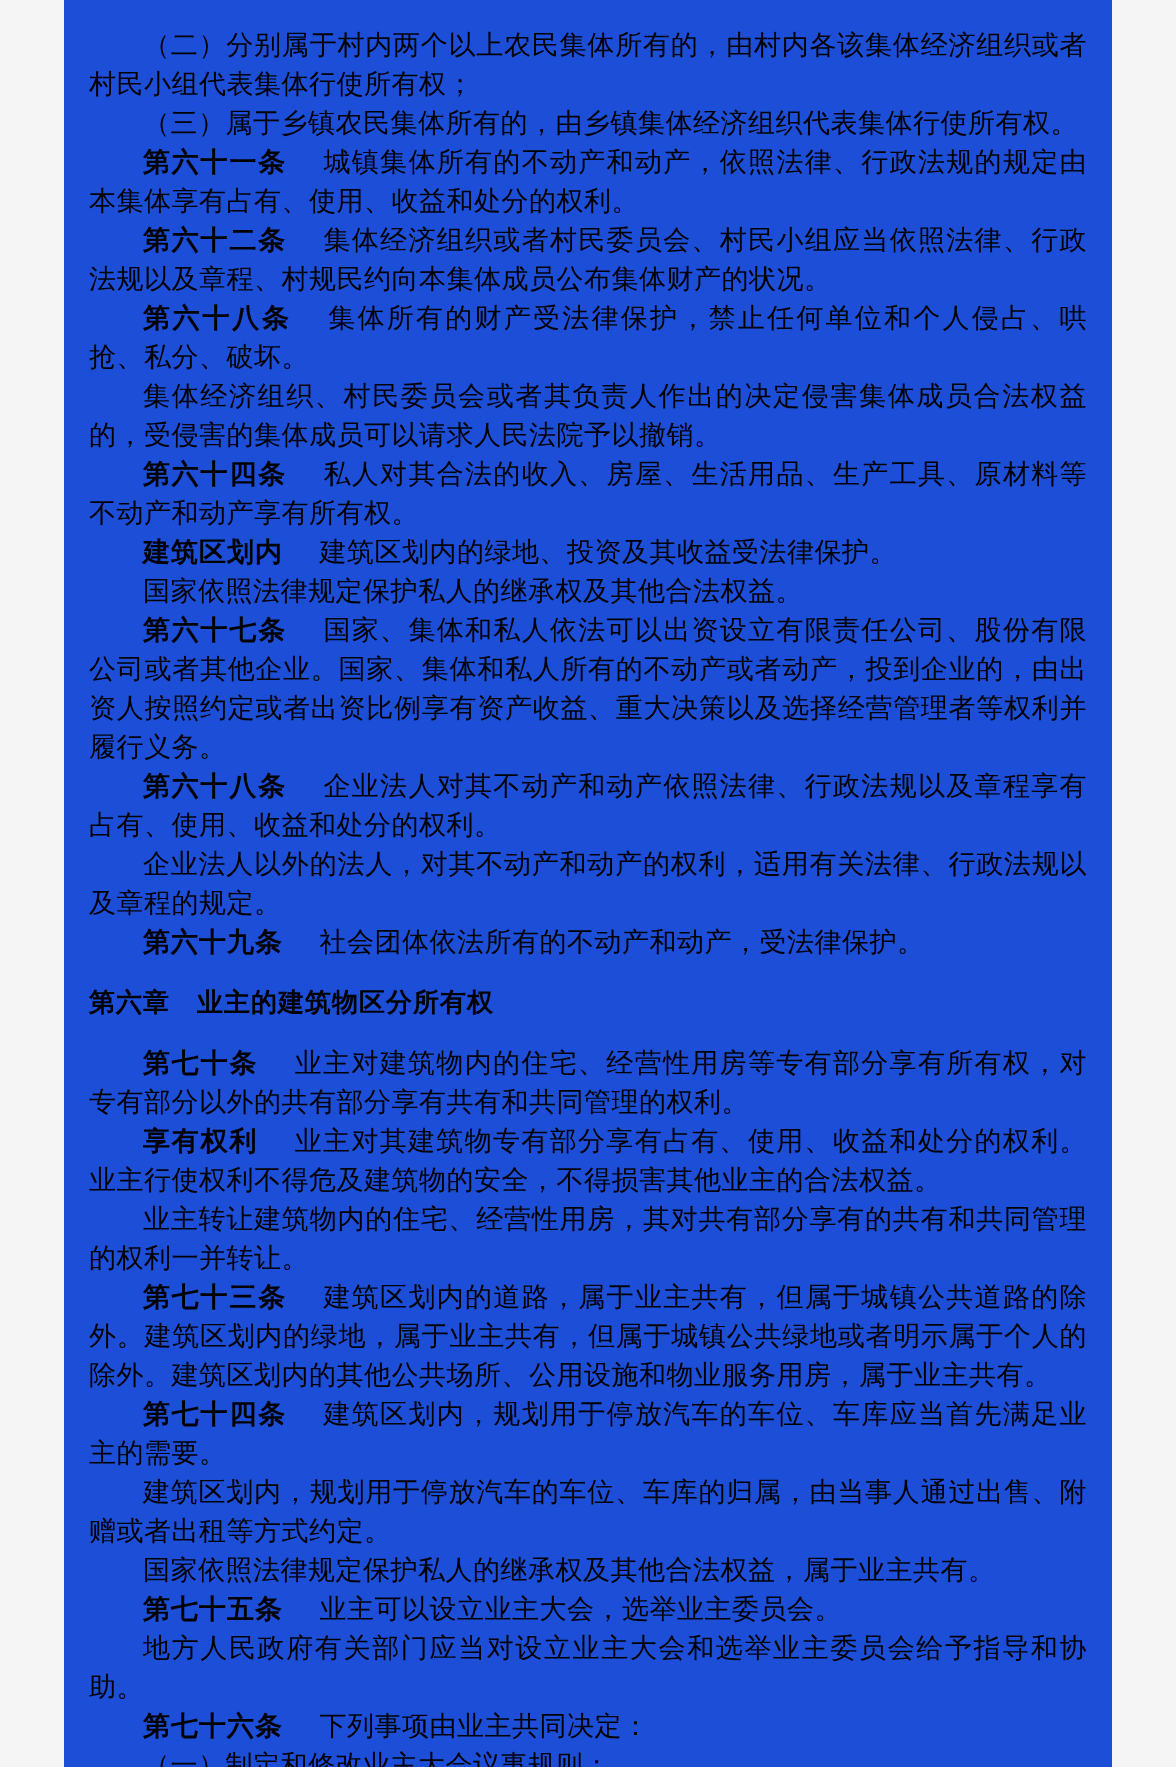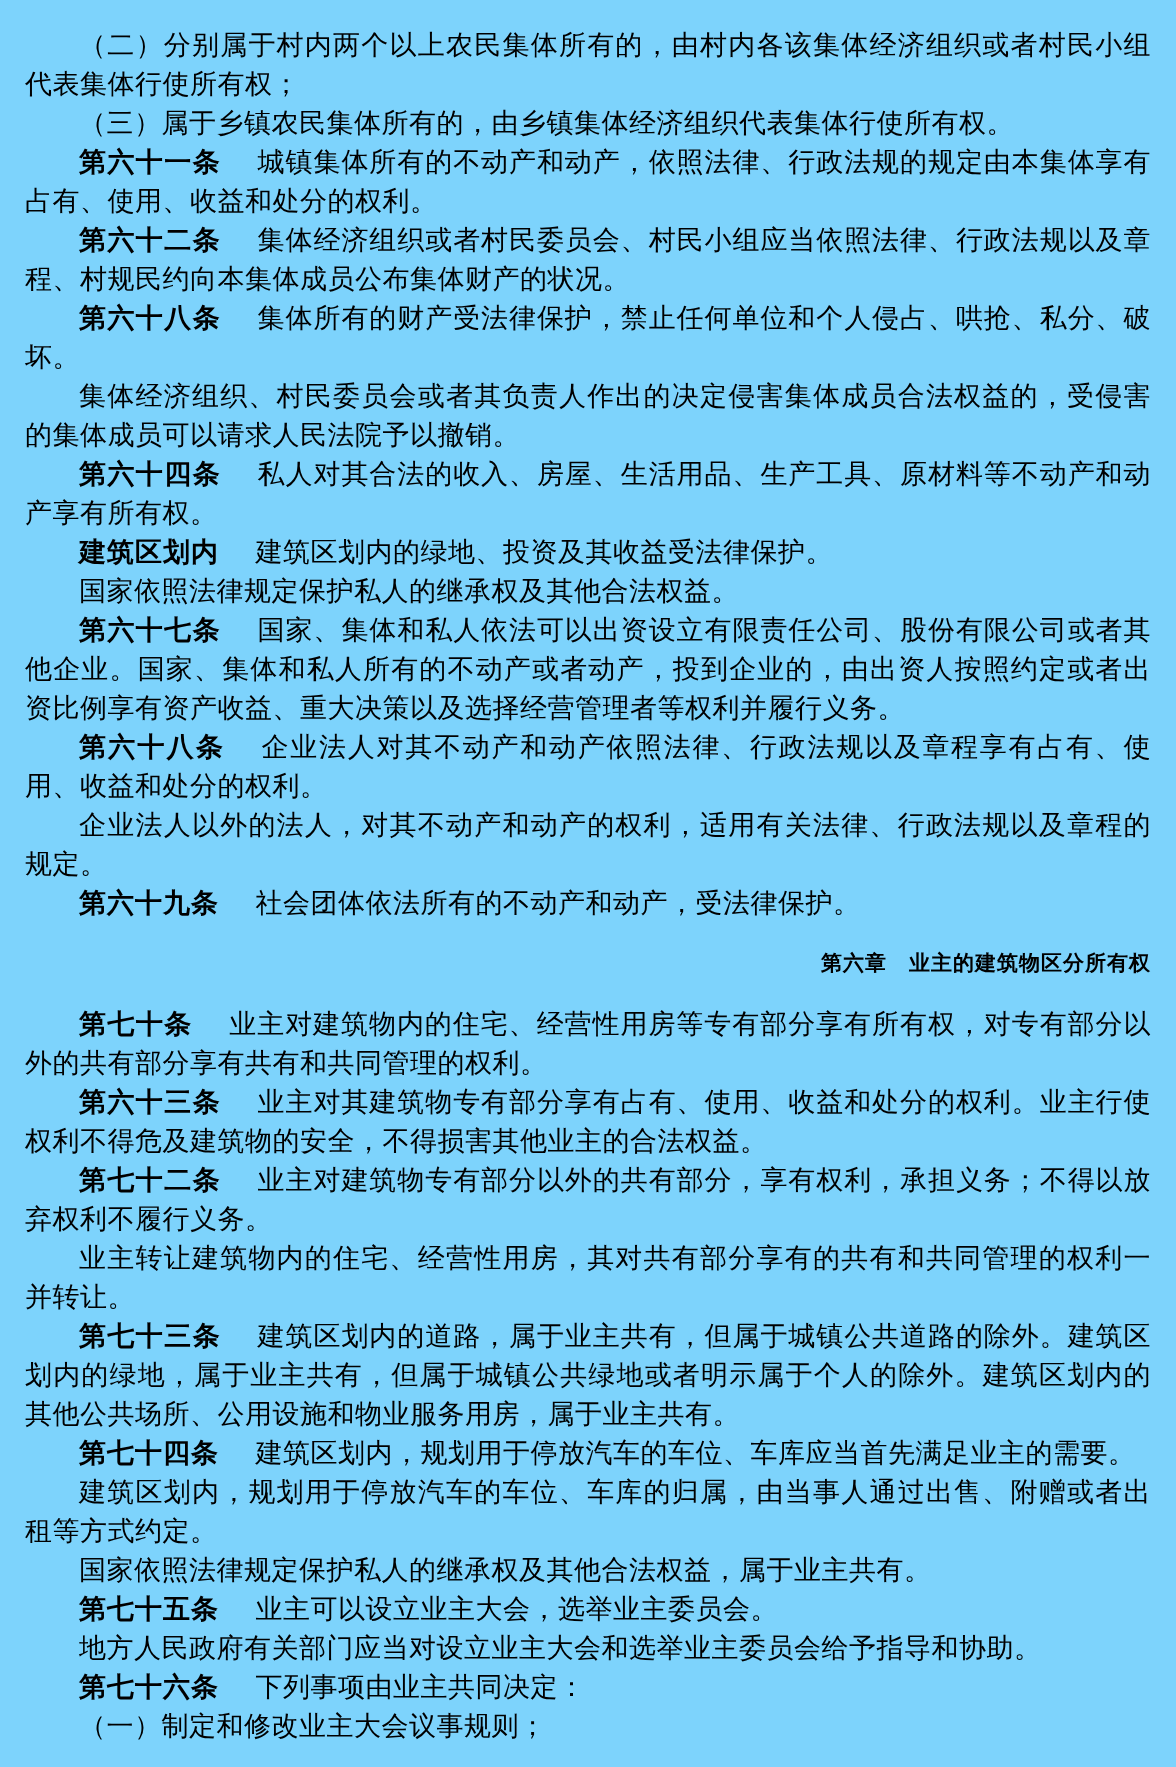--- a/index.html
+++ b/index.html
@@ -2,24 +2,24 @@
 <html lang="zh"><head>
 <meta charset="utf-8">
 <style>
   html, body {
     margin: 0;
     padding: 0;
     background: #f5f5f5;
   }
   .page {
     position: relative;
-    width: 1176px;
+    width: 1048px;
     height: 1767px;
     margin: 0 auto;
-    background: #7dd3fc;
+    background: #1d4ed8;
     color: #000000;
     box-sizing: border-box;
     padding: 26px 25px 0 25px;
     font-family: "Liberation Serif", "DejaVu Serif", serif;
     font-size: 27px;
     line-height: 39px;
     text-align: justify;
     overflow: hidden;
   }
   .para {
@@ -27,25 +27,25 @@
     text-indent: 2em;
     letter-spacing: 0.5px;
   }
   .article-label {
     font-family: Liberation Serif, serif;
     font-weight: bold;
     margin-right: 1.35em;
     letter-spacing: 1px;
   }
   .chapter {
-    font-family: Liberation Serif, serif;
+    font-family: Liberation Sans, sans-serif;
     font-weight: bold;
-    font-size: 21px;
+    font-size: 26px;
     line-height: 39px;
-    text-align: right;
+    text-align: left;
     text-indent: 0;
     margin: 21px 0 22px 0;
     letter-spacing: 1px;
   }
 </style>
 </head>
 <body>
 
 <div class="page">
   <div>
@@ -57,22 +57,21 @@
       <p class="para"><span>集体经济组织、村民委员会或者其负责人作出的决定侵害集体成员合法权益的，受侵害的集体成员可以请求人民法院予以撤销。</span></p>
       <p class="para"><b class="article-label">第六十四条</b><span>私人对其合法的收入、房屋、生活用品、生产工具、原材料等不动产和动产享有所有权。</span></p>
       <p class="para"><b class="article-label">建筑区划内</b><span>建筑区划内的绿地、投资及其收益受法律保护。</span></p>
       <p class="para"><span>国家依照法律规定保护私人的继承权及其他合法权益。</span></p>
       <p class="para"><b class="article-label">第六十七条</b><span>国家、集体和私人依法可以出资设立有限责任公司、股份有限公司或者其他企业。国家、集体和私人所有的不动产或者动产，投到企业的，由出资人按照约定或者出资比例享有资产收益、重大决策以及选择经营管理者等权利并履行义务。</span></p>
       <p class="para"><b class="article-label">第六十八条</b><span>企业法人对其不动产和动产依照法律、行政法规以及章程享有占有、使用、收益和处分的权利。</span></p>
       <p class="para"><span>企业法人以外的法人，对其不动产和动产的权利，适用有关法律、行政法规以及章程的规定。</span></p>
       <p class="para"><b class="article-label">第六十九条</b><span>社会团体依法所有的不动产和动产，受法律保护。</span></p>
       <h2 class="chapter">第六章　业主的建筑物区分所有权</h2>
       <p class="para"><b class="article-label">第七十条</b><span>业主对建筑物内的住宅、经营性用房等专有部分享有所有权，对专有部分以外的共有部分享有共有和共同管理的权利。</span></p>
-      <p class="para"><b class="article-label">第六十三条</b><span>业主对其建筑物专有部分享有占有、使用、收益和处分的权利。业主行使权利不得危及建筑物的安全，不得损害其他业主的合法权益。</span></p>
-      <p class="para"><b class="article-label">第七十二条</b><span>业主对建筑物专有部分以外的共有部分，享有权利，承担义务；不得以放弃权利不履行义务。</span></p>
+      <p class="para"><b class="article-label">享有权利</b><span>业主对其建筑物专有部分享有占有、使用、收益和处分的权利。业主行使权利不得危及建筑物的安全，不得损害其他业主的合法权益。</span></p>
       <p class="para"><span>业主转让建筑物内的住宅、经营性用房，其对共有部分享有的共有和共同管理的权利一并转让。</span></p>
       <p class="para"><b class="article-label">第七十三条</b><span>建筑区划内的道路，属于业主共有，但属于城镇公共道路的除外。建筑区划内的绿地，属于业主共有，但属于城镇公共绿地或者明示属于个人的除外。建筑区划内的其他公共场所、公用设施和物业服务用房，属于业主共有。</span></p>
       <p class="para"><b class="article-label">第七十四条</b><span>建筑区划内，规划用于停放汽车的车位、车库应当首先满足业主的需要。</span></p>
       <p class="para"><span>建筑区划内，规划用于停放汽车的车位、车库的归属，由当事人通过出售、附赠或者出租等方式约定。</span></p>
       <p class="para"><span>国家依照法律规定保护私人的继承权及其他合法权益，属于业主共有。</span></p>
       <p class="para"><b class="article-label">第七十五条</b><span>业主可以设立业主大会，选举业主委员会。</span></p>
       <p class="para"><span>地方人民政府有关部门应当对设立业主大会和选举业主委员会给予指导和协助。</span></p>
       <p class="para"><b class="article-label">第七十六条</b><span>下列事项由业主共同决定：</span></p>
       <p class="para"><span>（一）制定和修改业主大会议事规则；</span></p>
     </div>

